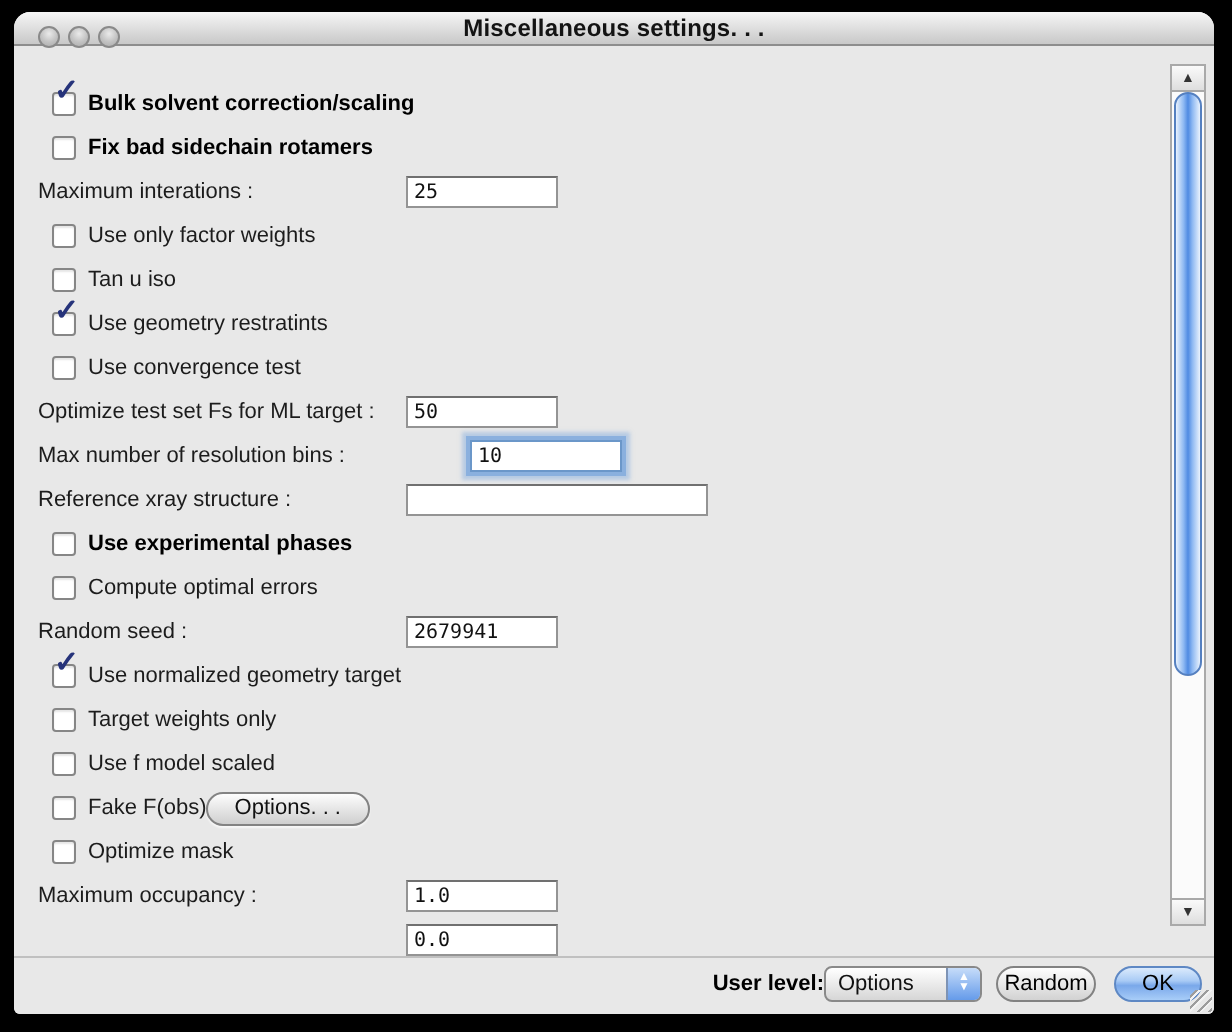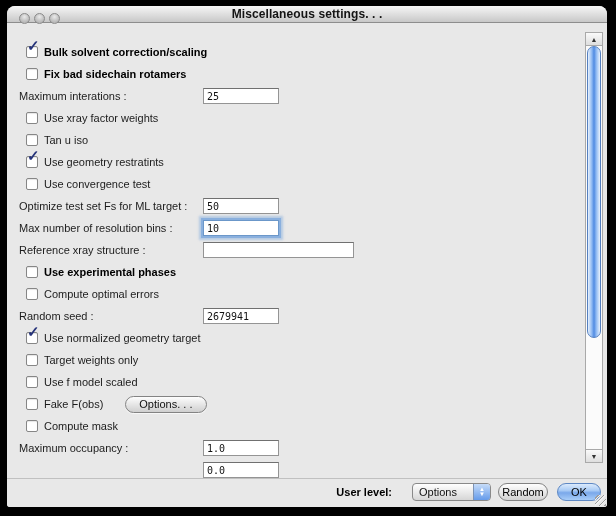--- a/index.html
+++ b/index.html
@@ -31,22 +31,22 @@
   .cbx .check { position:absolute; left:0px; top:-9px; font-size:15px; font-weight:bold;
                 color:#26337a; line-height:15px; }
   .lbl { font-size:11px; color:#1c1c1c; white-space:nowrap; }
   .lbl.b { font-weight:bold; color:#000; }
   .field { position:absolute; left:184px; top:3px; width:76px; height:16px;
            border:1px solid #949494; border-top-color:#707070; background:#fff;
            font-family:"DejaVu Sans Mono", monospace; font-size:10px; color:#111;
            padding:0 2px 0 3px; outline:none; border-radius:0; }
   .field.wide { width:151px; }
   .field.focused { border-color:#6b97c9;
-                   box-shadow:0 0 0 2px #8ab0de, 0 0 2px 4px rgba(138,176,222,0.55); }
-  .pillbtn { margin-left:22px; height:17px; padding:0 13px; border-radius:9px;
+                   box-shadow:0 0 0 2px #8ab0de, 0 0 2px 4px rgba(138,176,222,0.55);margin-left:32px; }
+  .pillbtn { height:17px; padding:0 13px; border-radius:9px;
              border:1px solid #838383; background:linear-gradient(#fdfdfd, #cfcfcf);
              font-size:11px; color:#111; display:flex; align-items:center;
              box-shadow:0 1px 1px rgba(255,255,255,0.7); }
 
   
   .scrollbar { position:absolute; top:1px; right:4px; width:18px; height:431px;
                display:flex; flex-direction:column; }
   .sb-btn { height:14px; background:linear-gradient(#fafafa,#dedede);
             border:1px solid #a9a9a9; display:flex; align-items:center;
             justify-content:center; font-size:7px; color:#333; flex:none; }
@@ -55,21 +55,21 @@
   .sb-thumb { position:absolute; top:0px; left:1px; right:1px; height:292px;
               border-radius:8px; border:1px solid #5580c0;
               background:linear-gradient(to right, #e9f2fd 0%, #8db8f2 32%,
                           #4f8ae2 50%, #8db8f2 68%, #e9f2fd 100%); }
 
   
   .bottombar { position:absolute; left:0; right:0; bottom:0; height:29px;
                border-top:1px solid #c0c0c0; background:#e8e8e8;
                display:flex; align-items:center; justify-content:flex-end;
                padding:0 6px 3px 0; }
-  .ul-label { font-size:11px; font-weight:bold; color:#000; margin-right:20px; }
+  .ul-label { font-size:11px; font-weight:bold; color:#000; margin-right:0; }
   .dropdown { width:79px; height:18px; border:1px solid #898989; border-radius:4px;
               background:linear-gradient(#ffffff,#d6d6d6); position:relative;
               display:flex; align-items:center; overflow:hidden; margin-right:7px; }
   .dropdown .val { font-size:11px; color:#111; padding-left:6px; }
   .stepper { position:absolute; right:0; top:0; bottom:0; width:17px;
              background:linear-gradient(#c6dcf9,#659bea); border-left:1px solid #7d93b5;
              display:flex; flex-direction:column; align-items:center;
              justify-content:center; color:#fff; }
   .stepper span { font-size:6px; line-height:5px; }
   .btn { height:18px; border-radius:9px; border:1px solid #828282; font-size:11px;
@@ -109,21 +109,21 @@
       <span class="lbl b">Fix bad sidechain rotamers</span>
     </div>
 
     <div class="row">
       <span class="lbl">Maximum interations :</span>
       <input class="field" value="25" style="">
     </div>
 
     <div class="row cb">
       <span class="cbx"></span>
-      <span class="lbl">Use xray factor weights</span>
+      <span class="lbl">Use only factor weights</span>
     </div>
 
     <div class="row cb">
       <span class="cbx"></span>
       <span class="lbl">Tan u iso</span>
     </div>
 
     <div class="row cb">
       <span class="cbx">
           <span class="check">✓</span>
@@ -184,21 +184,21 @@
     </div>
 
     <div class="row cb">
       <span class="cbx"></span>
       <span class="lbl">Fake F(obs)</span>
       <button class="pillbtn">Options. . .</button>
     </div>
 
     <div class="row cb">
       <span class="cbx"></span>
-      <span class="lbl">Compute mask</span>
+      <span class="lbl">Optimize mask</span>
     </div>
 
     <div class="row">
       <span class="lbl">Maximum occupancy :</span>
       <input class="field" value="1.0" style="">
     </div>
 
     <div class="row">
       <input class="field" value="0.0" style="">
     </div>

